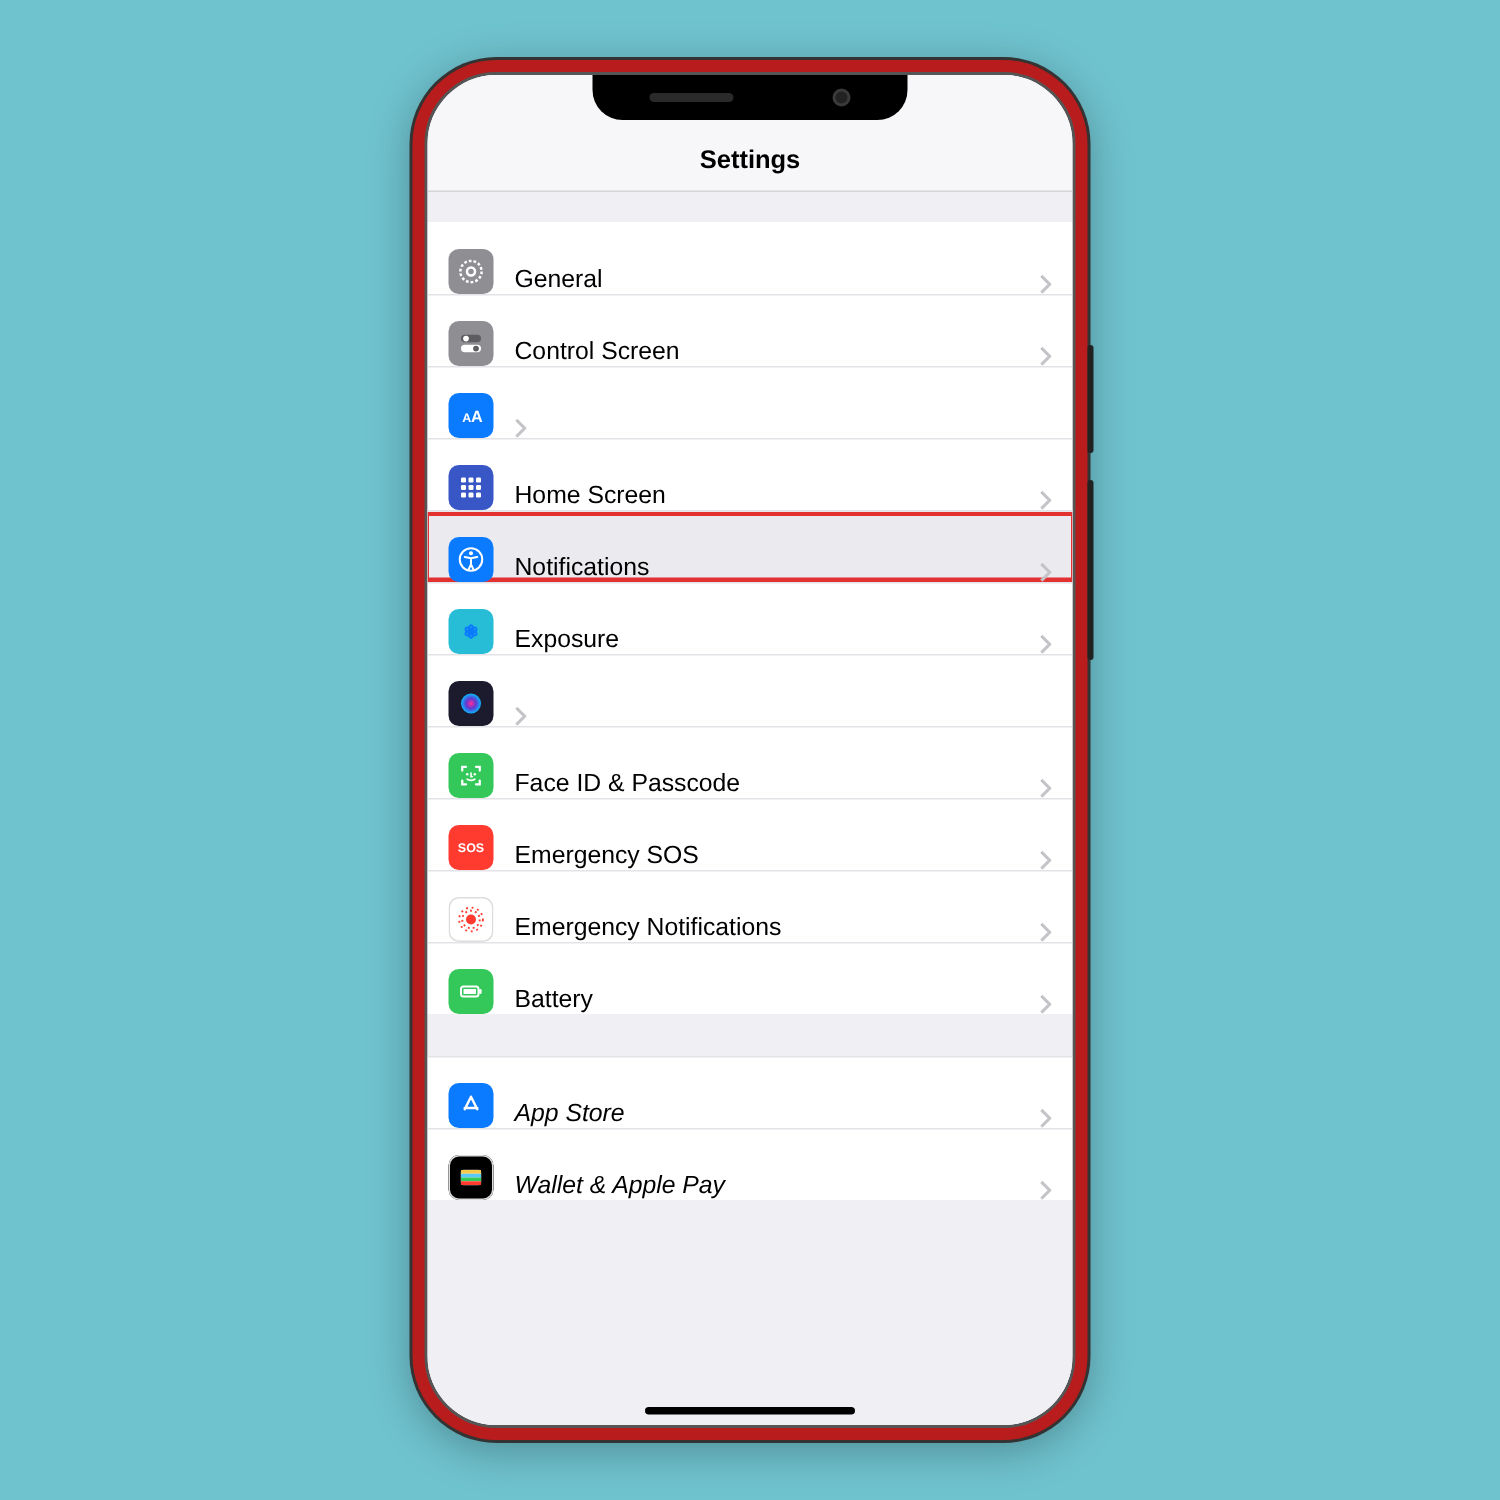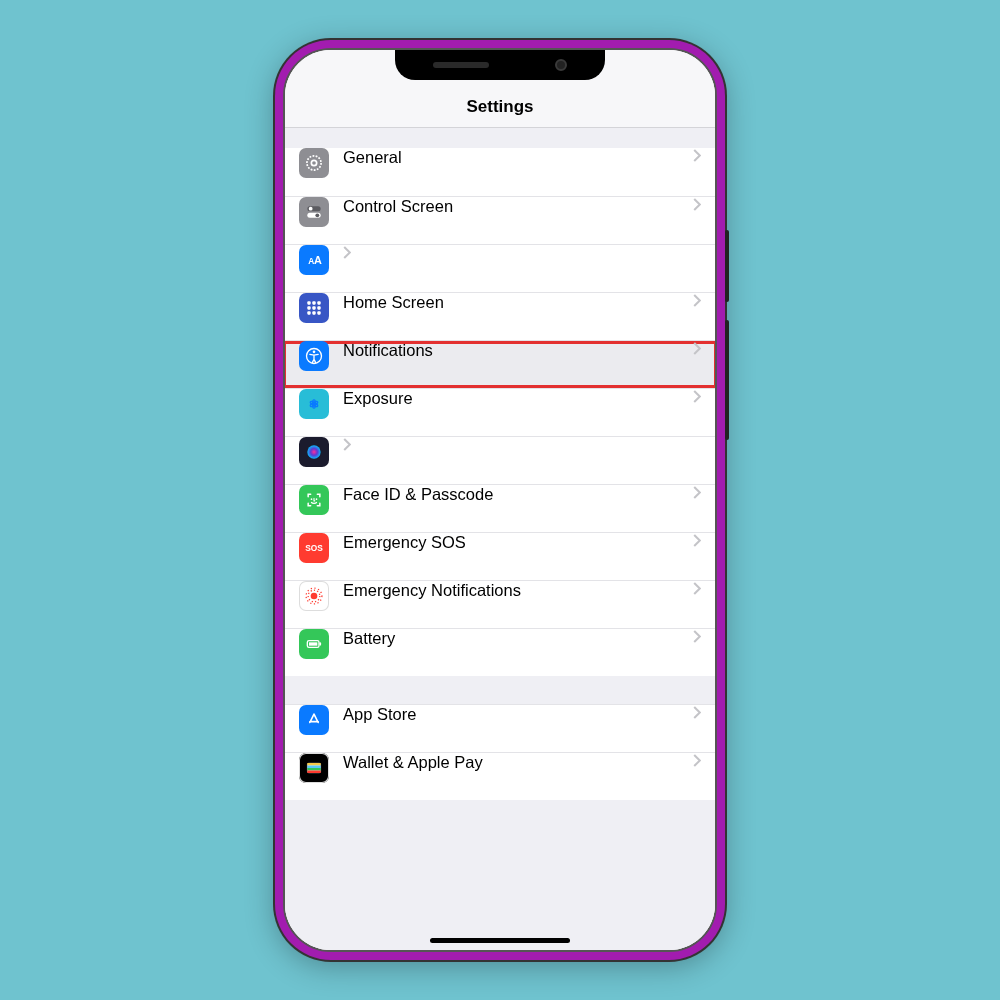--- a/index.html
+++ b/index.html
@@ -8,21 +8,21 @@
       height: 1000px;
       background: #6fc3cf;
       display: flex;
       align-items: center;
       justify-content: center;
       font-family: -apple-system, "Helvetica Neue", Helvetica, Arial, sans-serif;
     }
     .phone {
       width: 450px;
       height: 920px;
-      background: #a21caf;
+      background: #b91c1c;
       border-radius: 56px;
       padding: 8px;
       position: relative;
       box-shadow: 0 0 0 2px #333, 0 6px 30px rgba(0,0,0,0.3);
     }
     .phone::after { content:""; position:absolute; right:-4px; top:190px; width:4px; height:72px; background:#222; border-radius:2px; }
     .phone::before{ content:""; position:absolute; right:-4px; top:280px; width:4px; height:120px; background:#222; border-radius:2px; }
     .phone-inner {
       width: 100%; height: 100%;
       background: #e9e9ec;
@@ -64,24 +64,24 @@
       font-size: 17px;
       font-weight: 600;
       color: #000;
     }
     .content {
       flex: 1;
       overflow: hidden;
       background: #efeff4;
     }
     .group { background: #fff; margin-top: 20px; }
-    .group2 { background: #fff; margin-top: 28px; }
+    .group2 { background: #fff; margin-top: 28px; font-style: italic; }
     .row {
       display: flex;
-      align-items: flex-start;
+      align-items: flex-end;
       height: 48px;
       padding: 0 14px;
       position: relative;
       border-top: 1px solid #e3e3e7;
     }
     .group .row:first-child { border-top: none; }
     .icon {
       width: 30px; height: 30px;
       border-radius: 7px;
       margin-right: 14px;

